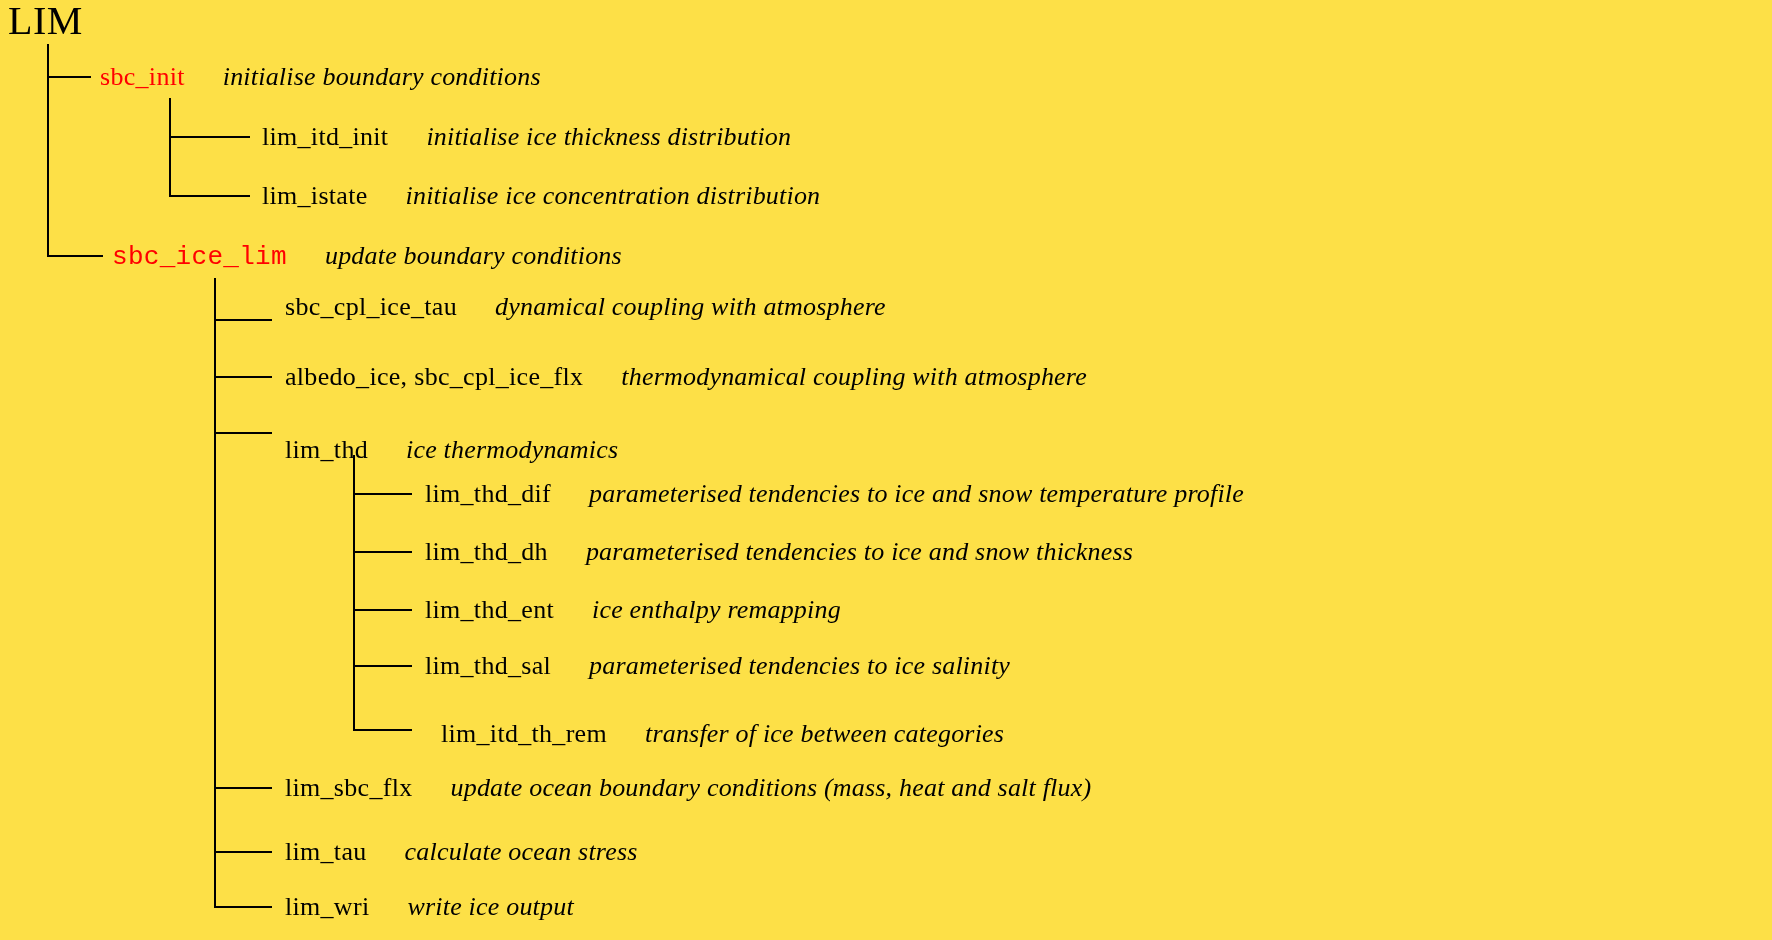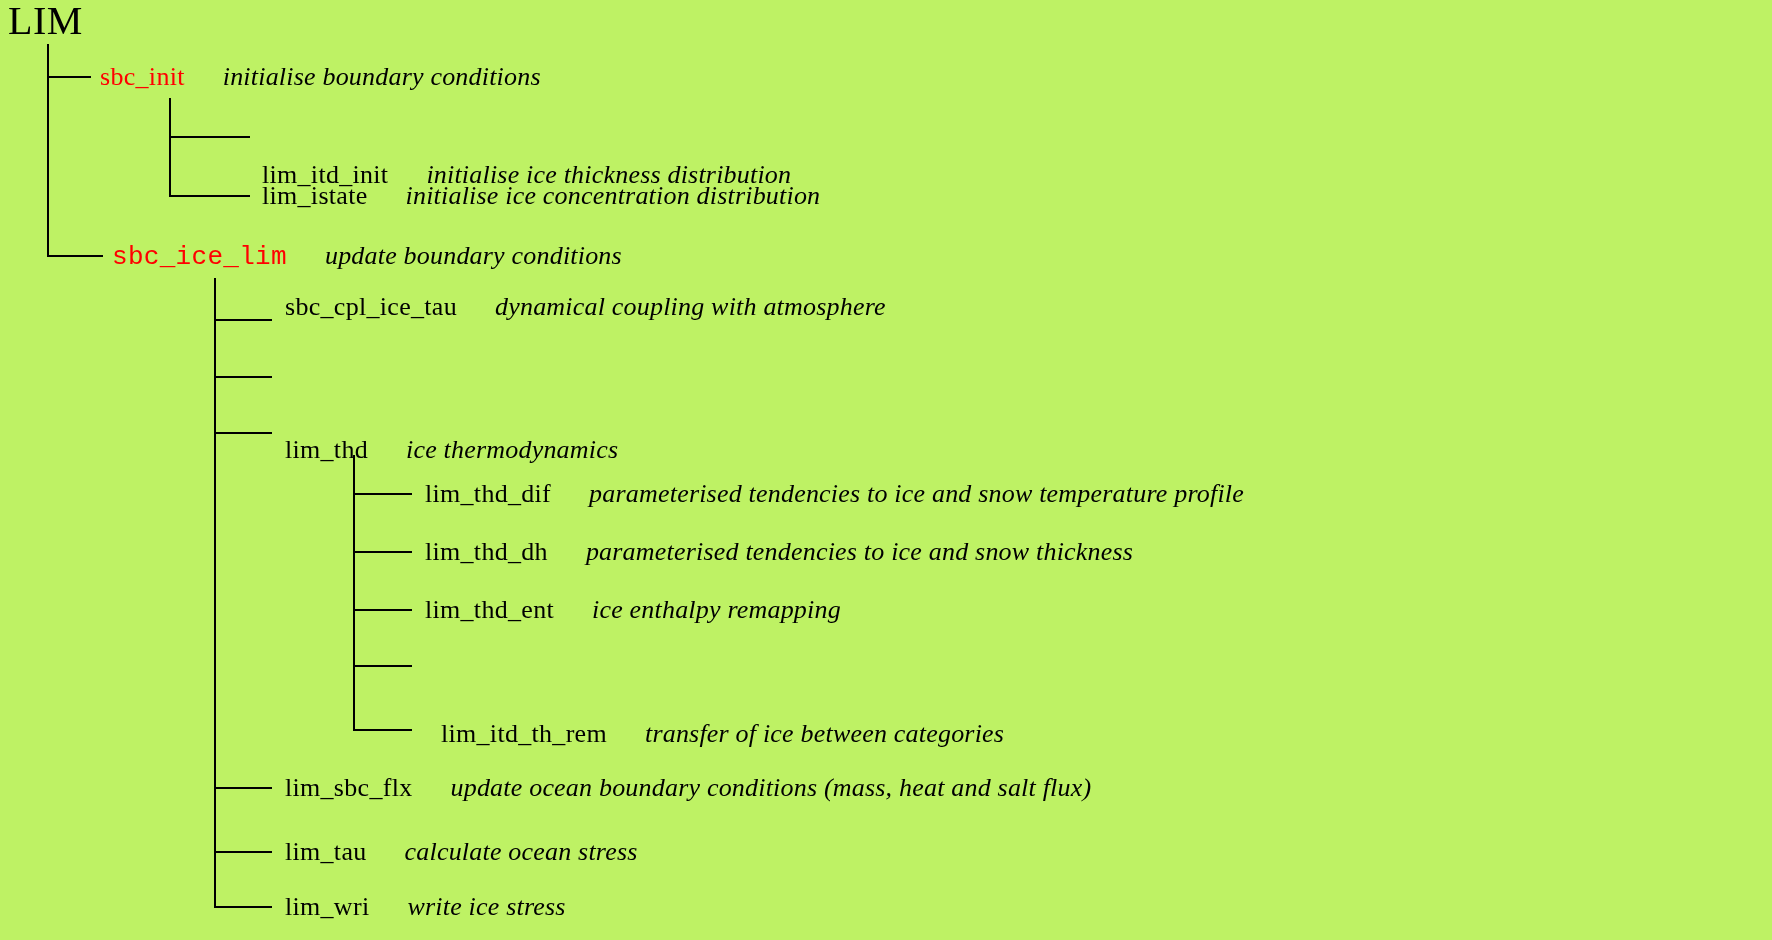--- a/index.html
+++ b/index.html
@@ -4,21 +4,21 @@
 <style>
   html, body {
     margin: 0;
     padding: 0;
     background: #ffffff;
   }
   #canvas {
     position: relative;
     width: 1772px;
     height: 940px;
-    background: #bef264;
+    background: #fde047;
     font-family: "Liberation Serif", "DejaVu Serif", serif;
     color: #000000;
     overflow: hidden;
   }
   .node {
     position: absolute;
     height: 50px;
     line-height: 50px;
     white-space: nowrap;
     font-size: 26px;
@@ -66,21 +66,21 @@
   <div class="hline" style="left:47px; top:255px; width:56px;"></div>
 
   <div class="node" style="left:100px; top:52px;">
     <span class="fname" style="color: rgb(255, 0, 0);">sbc_init</span><span class="fdesc">initialise boundary conditions</span>
   </div>
 
   <div class="vline" style="left:169px; top:98px; height:99px;"></div>
   <div class="hline" style="left:169px; top:136px; width:81px;"></div>
   <div class="hline" style="left:169px; top:195px; width:81px;"></div>
 
-  <div class="node" style="left:262px; top:112px;margin-top:38px;">
+  <div class="node" style="left:262px; top:112px;">
     <span class="fname">lim_itd_init</span><span class="fdesc">initialise ice thickness distribution</span>
   </div>
 
   <div class="node" style="left:262px; top:171px;">
     <span class="fname">lim_istate</span><span class="fdesc">initialise ice concentration distribution</span>
   </div>
 
   <div class="node" style="left:112px; top:231px;">
     <span class="fname" style="color: rgb(255, 0, 0); font-family: Liberation Mono, monospace;">sbc_ice_lim</span><span class="fdesc">update boundary conditions</span>
   </div>
@@ -90,20 +90,23 @@
   <div class="hline" style="left:214px; top:376px; width:58px;"></div>
   <div class="hline" style="left:214px; top:432px; width:58px;"></div>
   <div class="hline" style="left:214px; top:787px; width:58px;"></div>
   <div class="hline" style="left:214px; top:851px; width:58px;"></div>
   <div class="hline" style="left:214px; top:906px; width:58px;"></div>
 
   <div class="node" style="left:285px; top:282px;">
     <span class="fname">sbc_cpl_ice_tau</span><span class="fdesc">dynamical coupling with atmosphere</span>
   </div>
 
+  <div class="node" style="left:285px; top:352px;">
+    <span class="fname">albedo_ice, sbc_cpl_ice_flx</span><span class="fdesc">thermodynamical coupling with atmosphere</span>
+  </div>
 
   <div class="node" style="left:285px; top:425px;">
     <span class="fname">lim_thd</span><span class="fdesc">ice thermodynamics</span>
   </div>
 
   <div class="vline" style="left:353px; top:455px; height:276px;"></div>
   <div class="hline" style="left:353px; top:493px; width:59px;"></div>
   <div class="hline" style="left:353px; top:551px; width:59px;"></div>
   <div class="hline" style="left:353px; top:609px; width:59px;"></div>
   <div class="hline" style="left:353px; top:665px; width:59px;"></div>
@@ -114,30 +117,33 @@
   </div>
 
   <div class="node" style="left:425px; top:527px;">
     <span class="fname">lim_thd_dh</span><span class="fdesc">parameterised tendencies to ice and snow thickness</span>
   </div>
 
   <div class="node" style="left:425px; top:585px;">
     <span class="fname">lim_thd_ent</span><span class="fdesc">ice enthalpy remapping</span>
   </div>
 
+  <div class="node" style="left:425px; top:641px;">
+    <span class="fname">lim_thd_sal</span><span class="fdesc">parameterised tendencies to ice salinity</span>
+  </div>
 
   <div class="node" style="left:425px; top:709px;margin-left:16px;">
     <span class="fname">lim_itd_th_rem</span><span class="fdesc">transfer of ice between categories</span>
   </div>
 
   <div class="node" style="left:285px; top:827px;">
     <span class="fname">lim_tau</span><span class="fdesc">calculate ocean stress</span>
   </div>
 
   <div class="node" style="left:285px; top:763px;">
     <span class="fname">lim_sbc_flx</span><span class="fdesc">update ocean boundary conditions (mass, heat and salt flux)</span>
   </div>
 
   <div class="node" style="left:285px; top:882px;">
-    <span class="fname">lim_wri</span><span class="fdesc">write ice stress</span>
+    <span class="fname">lim_wri</span><span class="fdesc">write ice output</span>
   </div>
 
 </div>
 
 </body></html>

